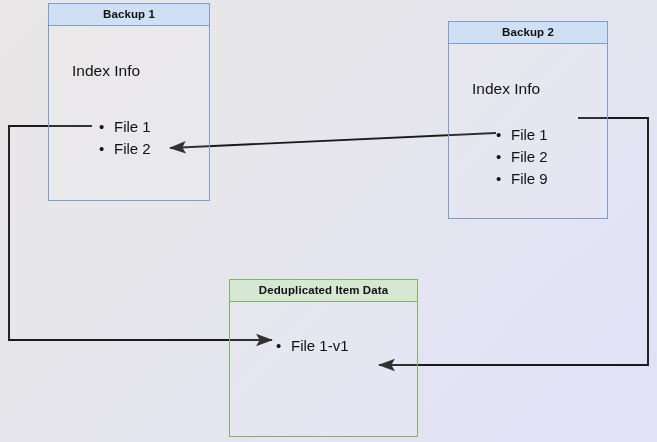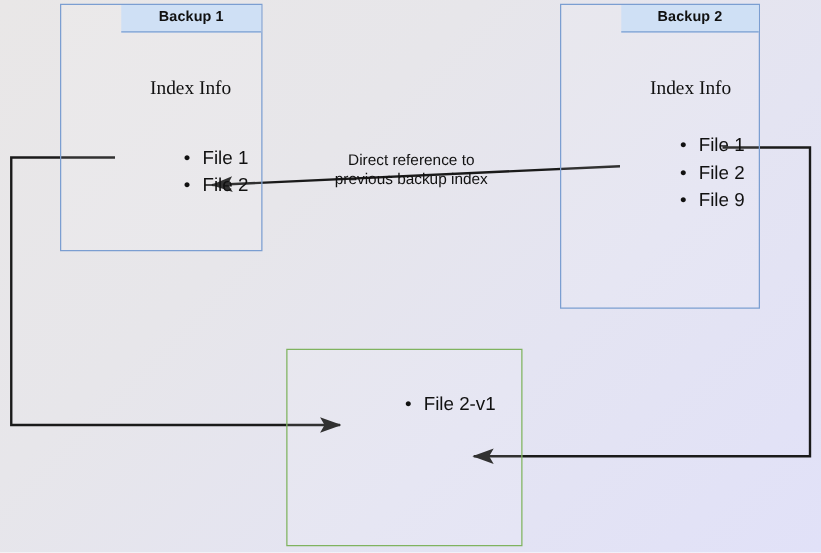--- a/index.html
+++ b/index.html
@@ -33,21 +33,20 @@
     fill: none;
     stroke: #1a1a1a;
     stroke-width: 1.9;
   }
   
   .box {
     position: absolute;
     box-sizing: border-box;
     border: 1.6px solid #7b9ed1;
     background: rgba(255,255,255,0.10);
-    padding-left: 48px;
   }
   .box.green {
     border-color: #7fb35f;
   }
   .box-header {
     box-sizing: border-box;
     height: 22px;
     line-height: 21px;
     text-align: center;
     font-size: 11.5px;
@@ -63,21 +62,20 @@
   }
   .box-body {
     position: relative;
     height: calc(100% - 22px);
   }
   .index-label {
     position: absolute;
     font-size: 15.5px;
     color: #111;
     white-space: nowrap;
-    font-family: Liberation Serif, serif;
   }
   ul.file-list {
     position: absolute;
     margin: 0;
     padding: 0;
     list-style: none;
   }
   ul.file-list li {
     position: relative;
     font-size: 15px;
@@ -99,21 +97,21 @@
   .caption {
     position: absolute;
     text-align: center;
     font-size: 12.3px;
     line-height: 15px;
     color: #111;
     white-space: nowrap;
   }
   
   #box-backup1 { left: 48px;  top: 3px;   width: 162px; height: 198px; }
-  #box-backup2 { left: 448px; top: 3px;   width: 160px; height: 244px; }
+  #box-backup2 { left: 448px; top: 21px;   width: 160px; height: 198px; }
   #box-dedup   { left: 229px; top: 279px; width: 189px; height: 158px; }
 
   #backup1-index { left: 23px; top: 36px; }
   #backup2-index { left: 23px; top: 36px; }
 
   #backup1-files { left: 50px; top: 90px; }
   #backup2-files { left: 47px; top: 80px; }
   #dedup-files   { left: 46px; top: 33px; }
 
   #caption-direct-ref { left: 246px; top: 121px; width: 166px; }
@@ -154,25 +152,22 @@
       <div class="index-label" id="backup2-index">Index Info</div>
       <ul class="file-list" id="backup2-files">
         <li>File 1</li>
         <li>File 2</li>
         <li>File 9</li>
       </ul>
     </div>
   </div>
 
   <div class="box green" id="box-dedup">
+    <div class="box-header">Deduplicated Item Data</div>
     <div class="box-body">
       <ul class="file-list" id="dedup-files">
-        <li>File 2-v1</li>
+        <li>File 1-v1</li>
       </ul>
     </div>
   </div>
 
-  <div class="caption" id="caption-direct-ref">
-    <div>Direct reference to</div>
-    <div>previous backup index</div>
-  </div>
 
 </div>
 
 </body></html>

